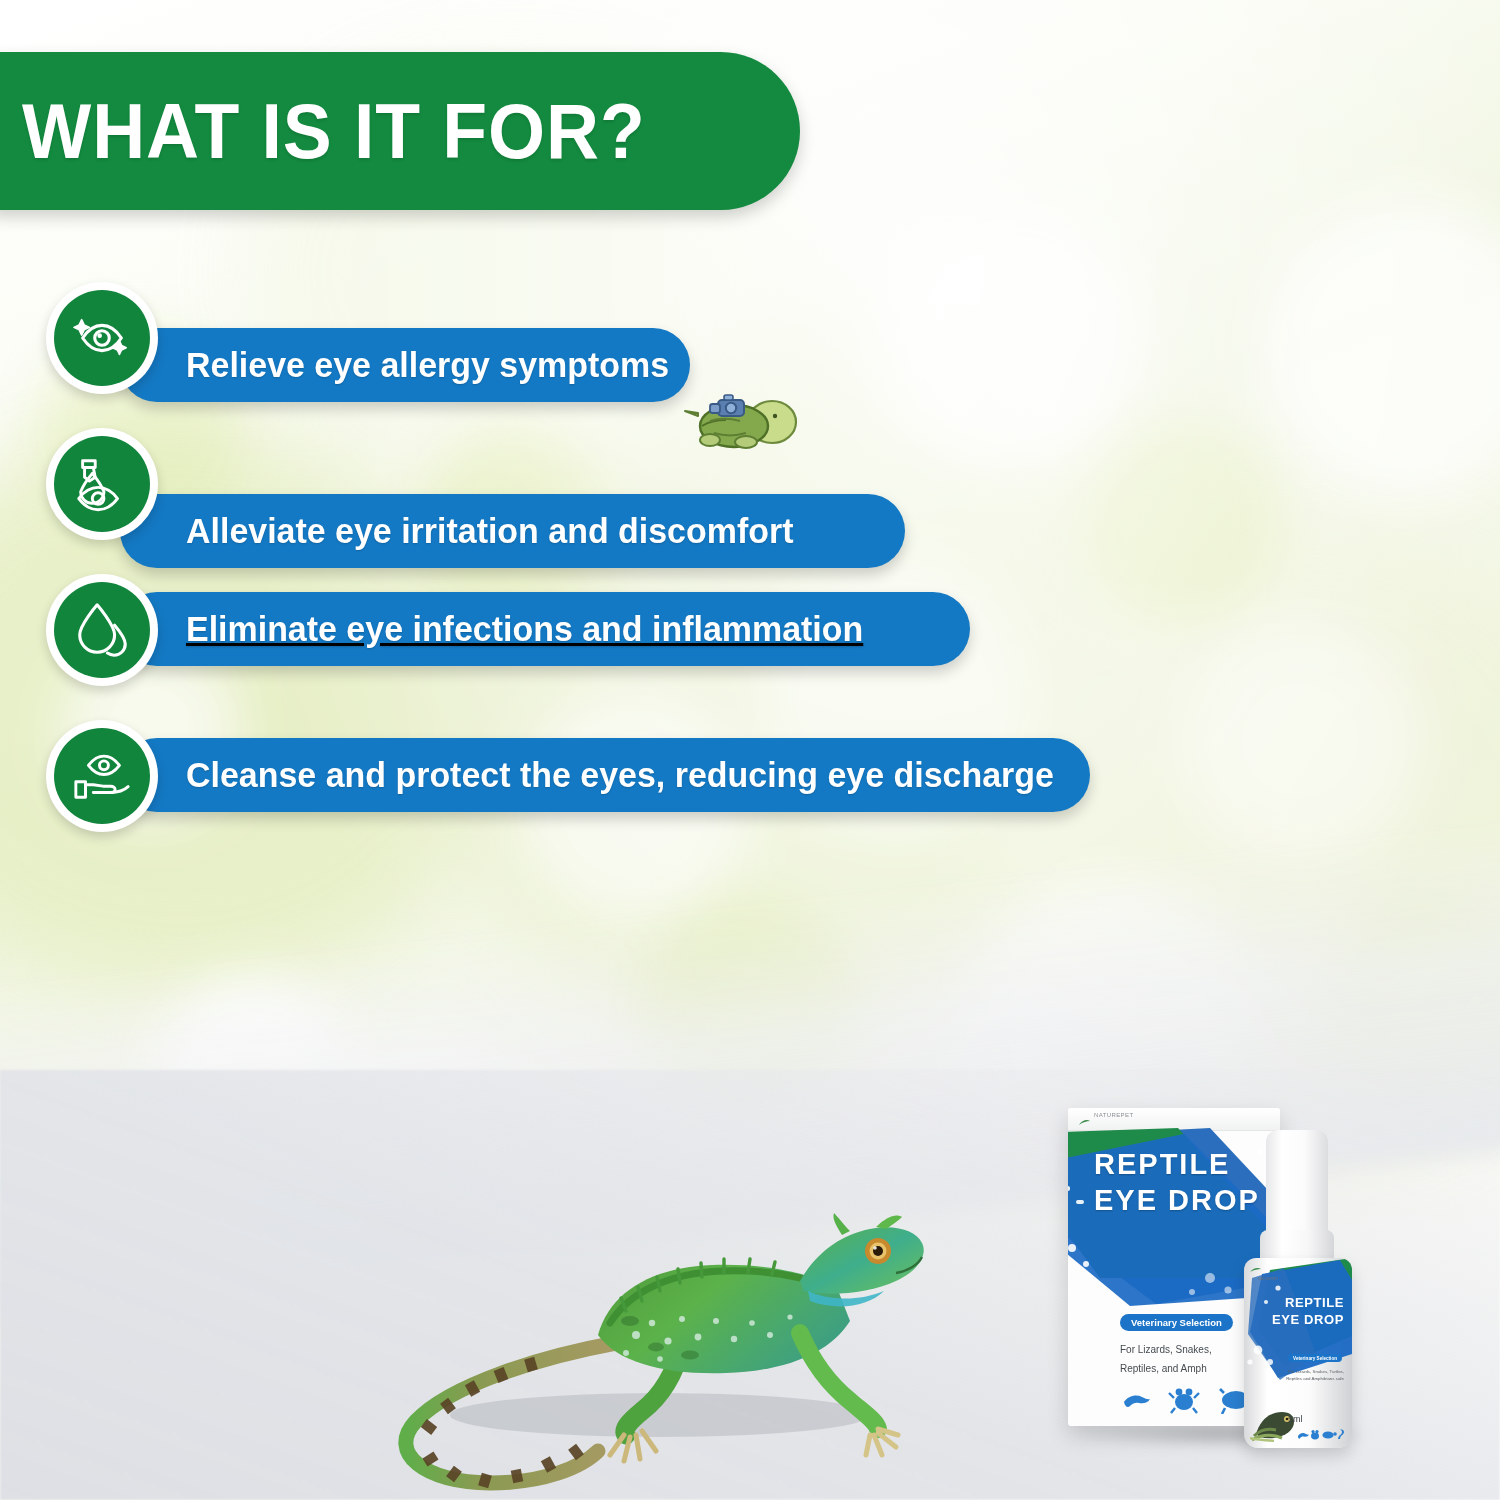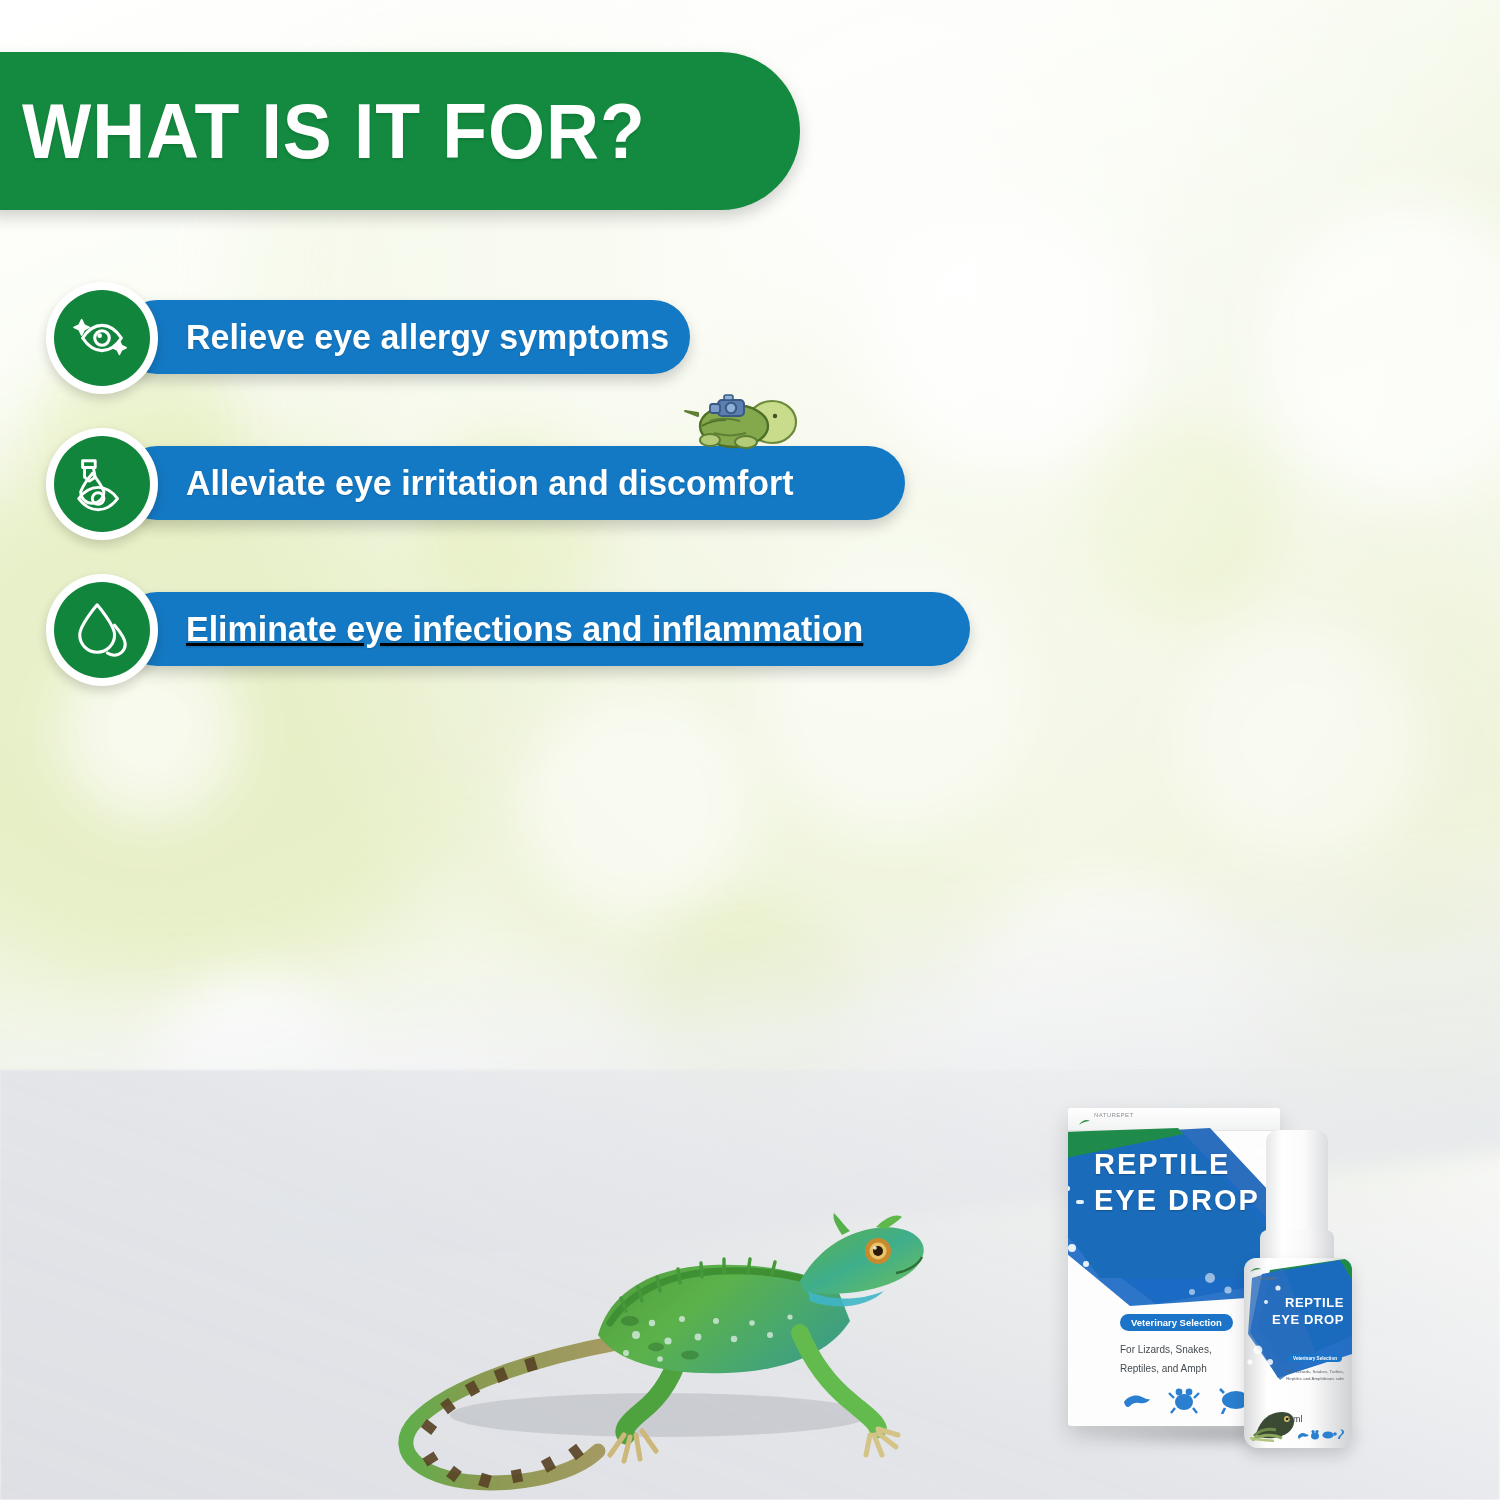--- a/index.html
+++ b/index.html
@@ -68,23 +68,23 @@
     box-shadow:0 5px 11px rgba(0,0,0,.16);
     display:flex;align-items:center;justify-content:center;z-index:3;
   }
   .icon-disc{
     width:96px;height:96px;border-radius:50%;background:#12853d;
     display:flex;align-items:center;justify-content:center;
   }
   .icon-disc svg{display:block;}
 
   
-  .w1{width:570px;}
+  .w1{width:570px;margin-top:28px;}
   .w2{width:660px;}
-  .w3{width:785px;}
+  .w3{width:785px;margin-top:48px;}
   .w4{width:850px;text-decoration:underline;}
   .w5{width:970px;}
 
   
   .turtle{position:absolute;left:680px;top:388px;width:124px;height:70px;z-index:4;}
 
   
   .lizard{position:absolute;left:330px;top:1085px;width:640px;height:420px;}
 
   
@@ -246,20 +246,39 @@
           <span>
             <svg width="62" height="62" viewBox="0 0 64 64" fill="none" stroke="#ffffff" stroke-width="3.2" stroke-linecap="round" stroke-linejoin="round">
               <path d="M27 6s18 21 18 31c0 10-8 18-18 18S9 47 9 37C9 27 27 6 27 6z"></path>
               <path d="M45 27s11 13 11 19.5C56 53 50.8 58 44.5 58c-2.6 0-5-0.8-6.9-2.2"></path>
             </svg>
           </span>
         </div>
       </div>
     </div>
 
+    <div class="frow">
+      <div class="pill w5">
+        <span class="pill-text">Cleanse and protect the eyes, reducing eye discharge</span>
+      </div>
+      <div class="icon-badge">
+        <div class="icon-disc">
+          <span>
+            <svg width="62" height="62" viewBox="0 0 64 64" fill="none" stroke="#ffffff" stroke-width="3" stroke-linecap="round" stroke-linejoin="round">
+              <path d="M18 21c5-6.5 10.5-9.5 16-9.5S45 14.5 50 21c-5 6.5-10.5 9.5-16 9.5S23 27.5 18 21z"></path>
+              <circle cx="34" cy="21" r="4.6"></circle>
+              <path d="M5 38h10v16H5z"></path>
+              <path d="M15 41h8l10 1.5h8c2.6 0 4.5 1.4 4.5 3.4 0 1.9-1.9 3.3-4.5 3.3H26"></path>
+              <path d="M23 49h18c8 0 14-2.4 18-6"></path>
+              <path d="M15 41v11"></path>
+            </svg>
+          </span>
+        </div>
+      </div>
+    </div>
   </div>
 
   <div class="turtle">
     <svg width="124" height="70" viewBox="0 0 124 70">
       <ellipse cx="92" cy="34" rx="24" ry="21" fill="#c8dc8c" stroke="#6d8a3c" stroke-width="2.2"></ellipse>
       <circle cx="95" cy="28" r="2.2" fill="#3f5423"></circle>
       <ellipse cx="54" cy="38" rx="34" ry="21" fill="#84a94d" stroke="#4f7027" stroke-width="2.4"></ellipse>
       <path d="M22 38c6-4 14-6 24-6" fill="none" stroke="#4f7027" stroke-width="2"></path>
       <path d="M30 33c9-3 20-3 30 0" fill="none" stroke="#5e7f33" stroke-width="2"></path>
       <path d="M34 45c10 3 22 3 32 0" fill="none" stroke="#5e7f33" stroke-width="2"></path>

